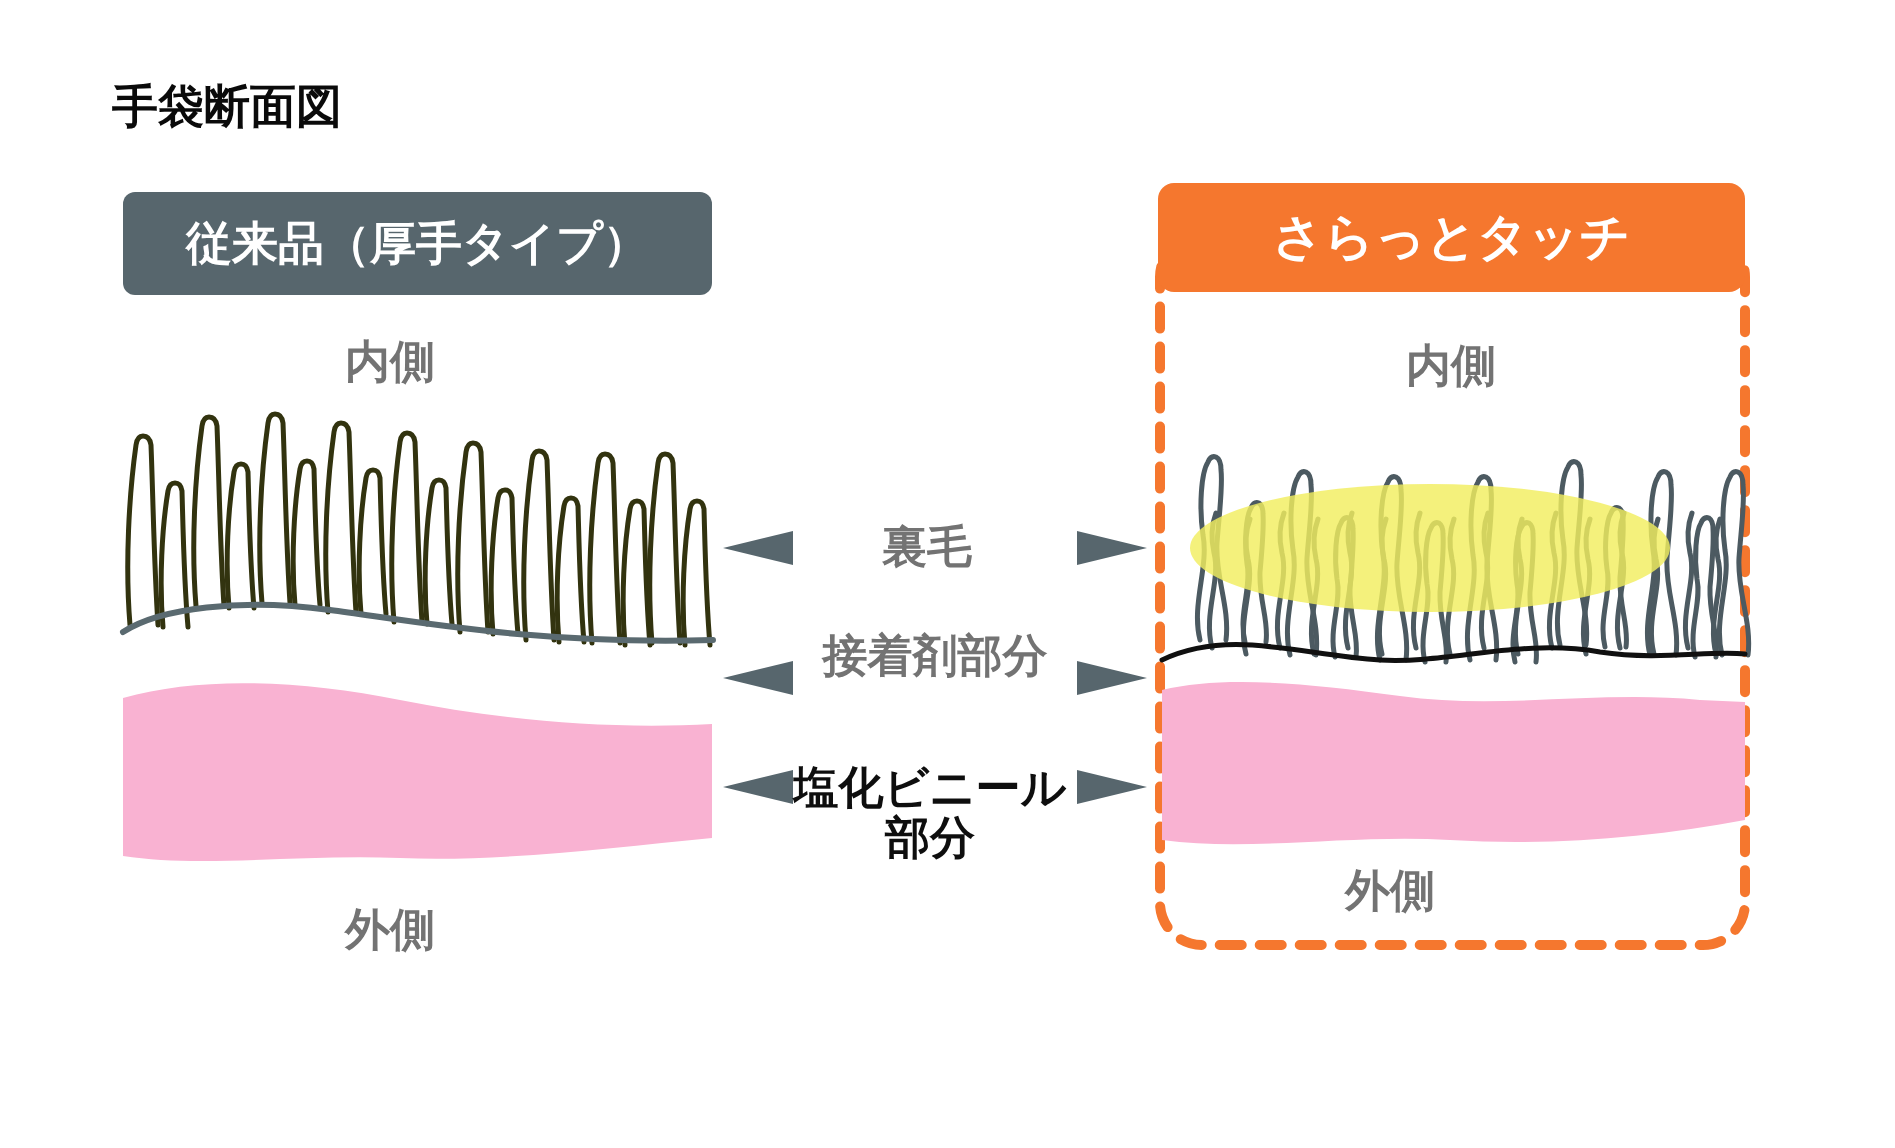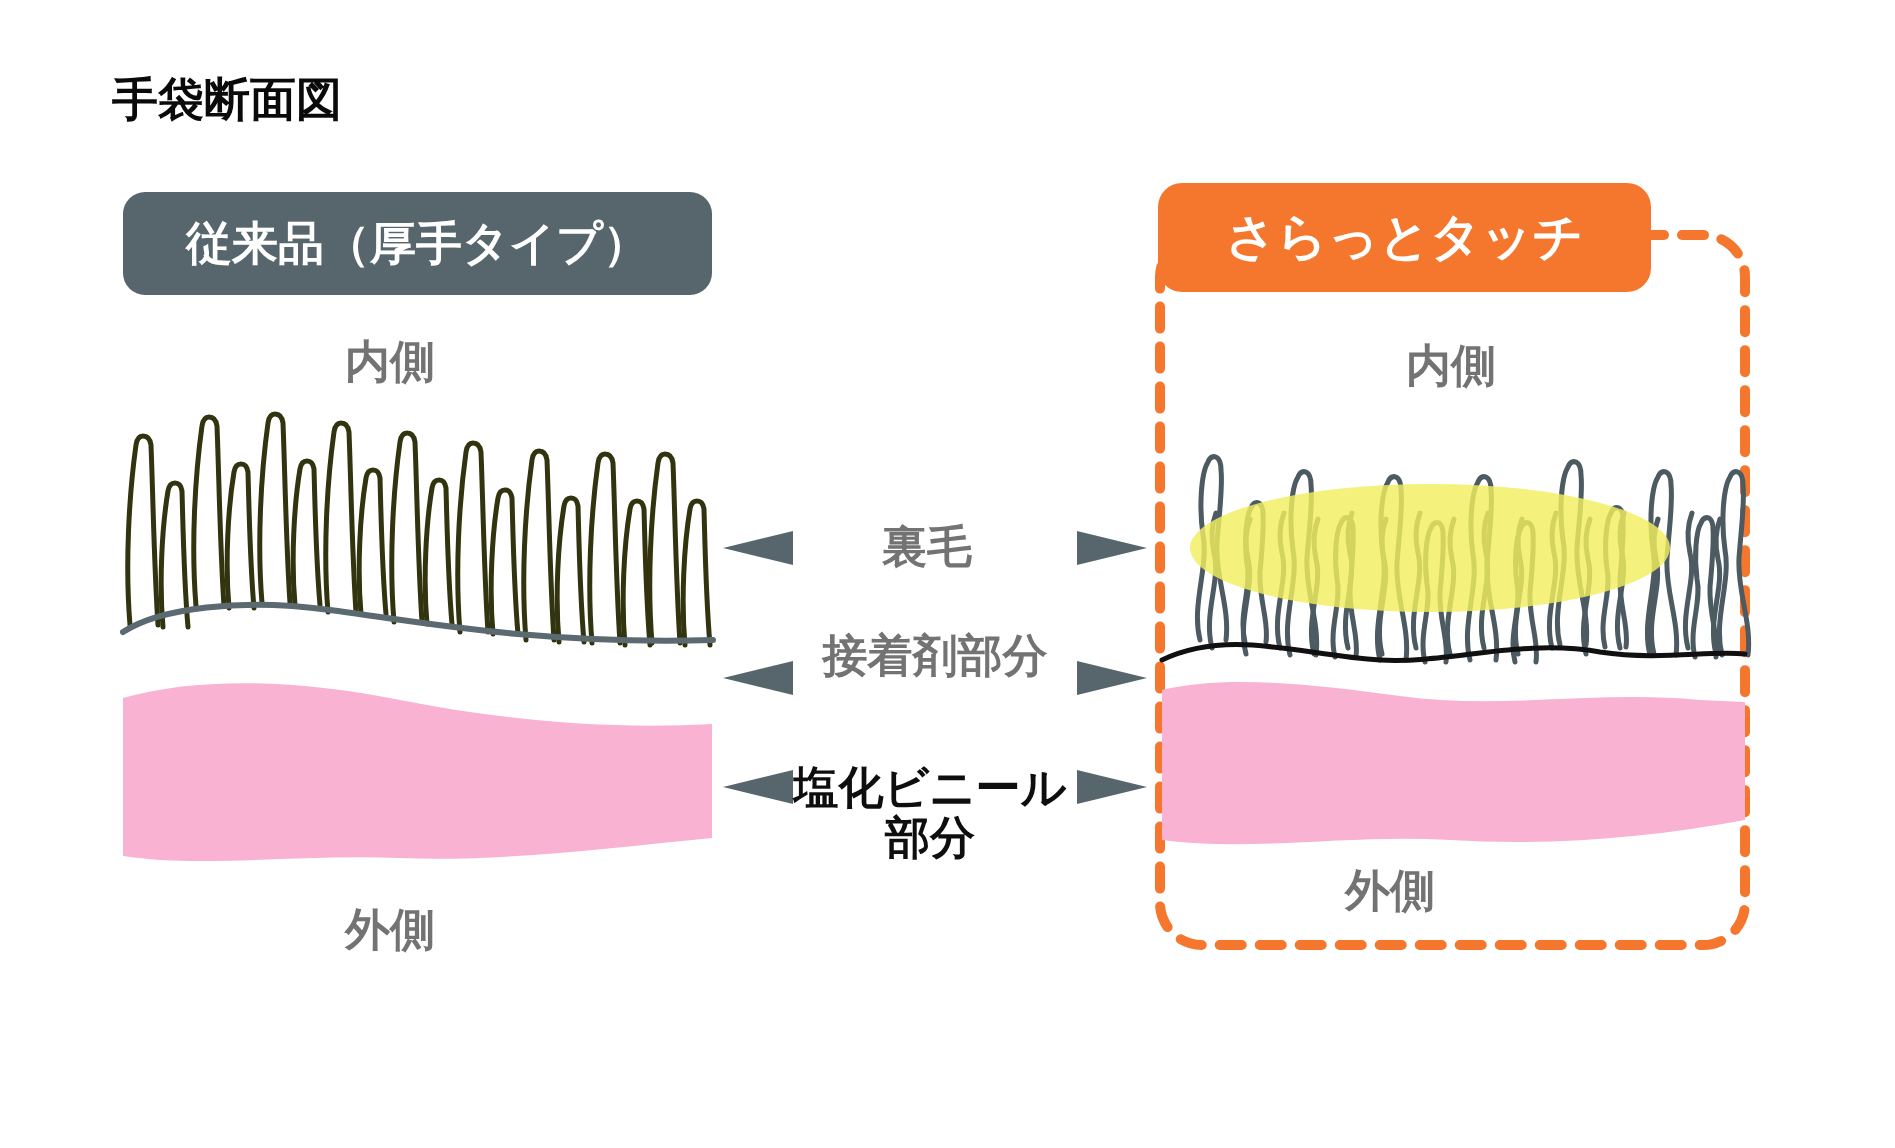--- a/index.html
+++ b/index.html
@@ -4,27 +4,27 @@
 <style>
   html,body{margin:0;padding:0;background:#fff;}
   body{width:1895px;height:1148px;overflow:hidden;
        font-family:"Liberation Sans","DejaVu Sans",sans-serif;}
   .canvas{position:relative;width:1895px;height:1148px;background:#ffffff;}
   .art{position:absolute;left:0;top:0;}
 
   
   .txt{position:absolute;transform:translate(-50%,-50%);font-weight:700;
        color:#737373;white-space:nowrap;}
-  .title{position:absolute;left:112px;top:69px;font-size:46px;font-weight:700;color:#0a0a0a;}
+  .title{position:absolute;left:112px;top:76px;font-size:46px;font-weight:700;color:#0a0a0a;}
   .hdr{position:absolute;display:flex;align-items:center;justify-content:center;
        color:#ffffff;font-weight:700;white-space:nowrap;}
   .hdr-left{left:123px;top:192px;width:589px;height:103px;
-       background:var(--slate,#57666d);border-radius:22px;font-size:46px;}
-  .hdr-right{left:1158px;top:183px;width:493px;height:109px;
-       background:var(--orange,#f5772e);border-radius:24px;font-size:50px;}
+       background:var(--slate,#57666d);border-radius:12px;font-size:46px;}
+  .hdr-right{left:1158px;top:183px;width:587px;height:109px;
+       background:var(--orange,#f5772e);border-radius:16px;font-size:50px;}
   .side{font-size:45px;}
   .mid{font-size:45px;}
   .vinyl{position:absolute;left:930px;top:812px;transform:translate(-50%,-50%);
        text-align:center;font-size:45px;font-weight:700;line-height:1.1;color:#0e0e0e;}
   .vinyl span{display:block;}
   .pile-label{position:absolute;left:1447px;top:562px;transform:translate(-50%,-50%);
        font-size:44px;font-weight:700;color:var(--red,#e60012);white-space:nowrap;}
   .note{position:absolute;left:1452px;top:998px;transform:translate(-50%,-50%);
        font-size:42px;font-weight:700;color:#111;white-space:nowrap;}
 

